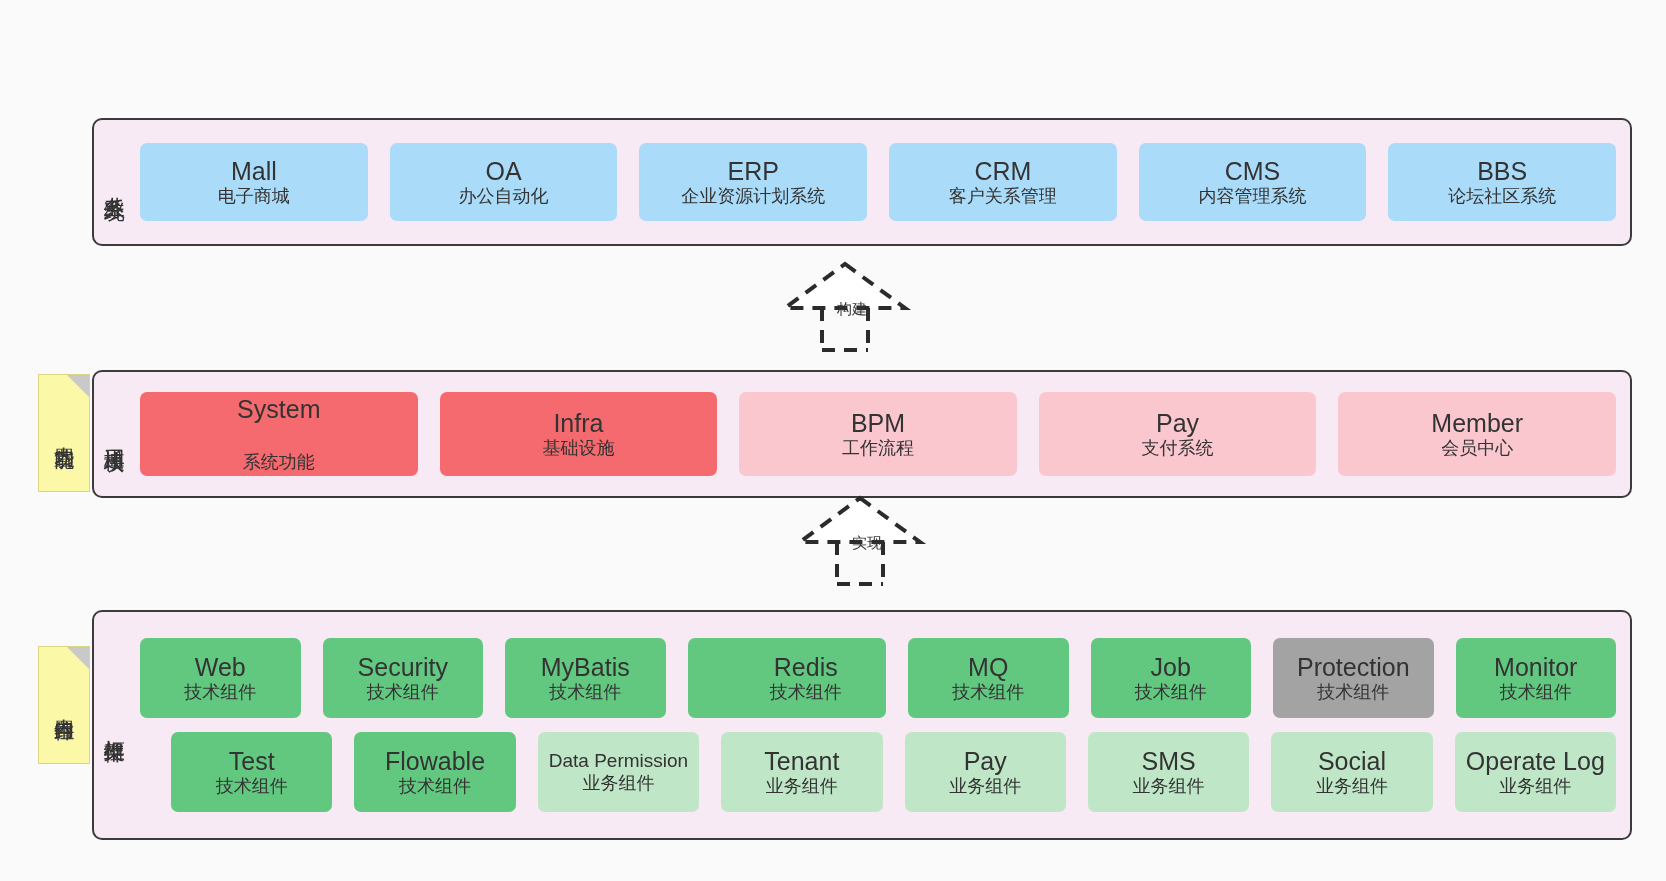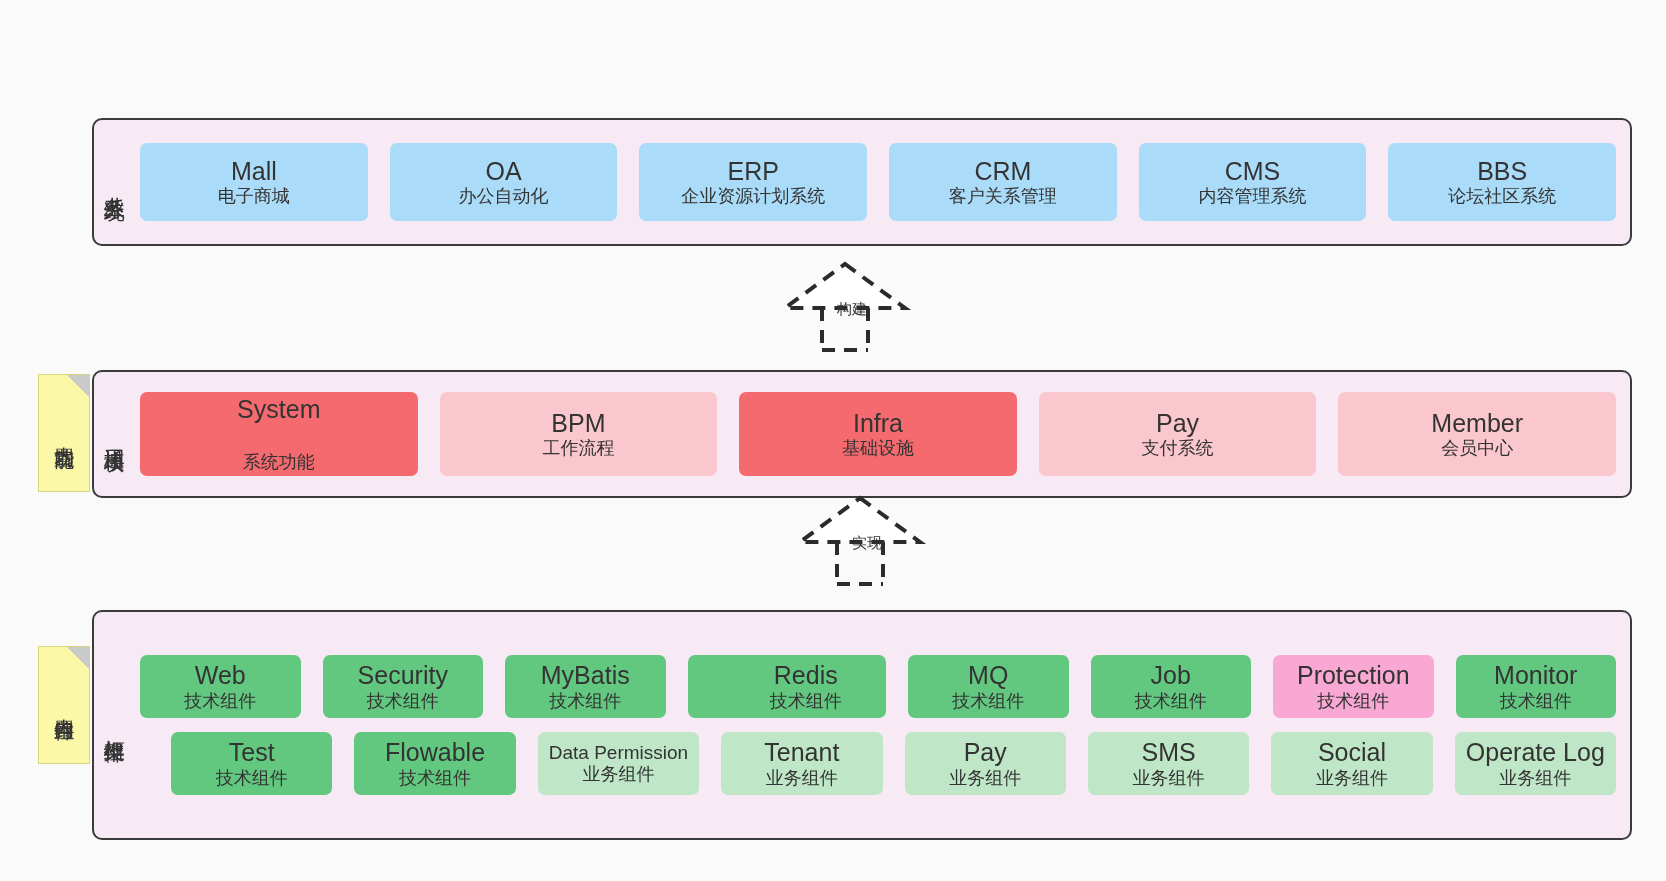--- a/index.html
+++ b/index.html
@@ -86,21 +86,21 @@
   .node .t2 {
     font-size: 18px;
     color: #333333;
   }
   .node.wrap .t1 {
     font-size: 19px;
   }
 
   .h-biz   { height: 78px; }
   .h-mod   { height: 84px; }
-  .h-comp  { height: 63px; }
+  .h-comp  { height: 80px; }
 
   
   .note {
     position: absolute;
     box-sizing: border-box;
     background: #fbf8a8;
     border: 1px solid #d9d682;
     display: flex;
     align-items: center;
     justify-content: center;
@@ -201,27 +201,27 @@
   </div>
 
   <div class="layer" style="left:92px; top:370px; width:1540px; height:128px;">
     <div class="layer-title">通用模块</div>
     <div class="layer-body">
       <div class="row">
         <div class="node h-mod" style="background:#f46a6f;gap:28px;">
           <span class="t1">System</span>
           <span class="t2">系统功能</span>
         </div>
+        <div class="node h-mod" style="background:#f46a6f;">
+          <span class="t1">Infra</span>
+          <span class="t2">基础设施</span>
+        </div>
         <div class="node h-mod" style="background:#fbc7cf;">
           <span class="t1">BPM</span>
           <span class="t2">工作流程</span>
-        </div>
-        <div class="node h-mod" style="background:#f46a6f;">
-          <span class="t1">Infra</span>
-          <span class="t2">基础设施</span>
         </div>
         <div class="node h-mod" style="background:#fbc7cf;">
           <span class="t1">Pay</span>
           <span class="t2">支付系统</span>
         </div>
         <div class="node h-mod" style="background:#fbc7cf;">
           <span class="t1">Member</span>
           <span class="t2">会员中心</span>
         </div>
       </div>
@@ -258,21 +258,21 @@
           <span class="t2">技术组件</span>
         </div>
         <div class="node h-comp" style="background:#62c880;">
           <span class="t1">MQ</span>
           <span class="t2">技术组件</span>
         </div>
         <div class="node h-comp" style="background:#62c880;">
           <span class="t1">Job</span>
           <span class="t2">技术组件</span>
         </div>
-        <div class="node h-comp" style="background:#f9a8d4;">
+        <div class="node h-comp" style="background:#a3a3a3;">
           <span class="t1">Protection</span>
           <span class="t2">技术组件</span>
         </div>
         <div class="node h-comp" style="background:#62c880;">
           <span class="t1">Monitor</span>
           <span class="t2">技术组件</span>
         </div>
       </div>
 
       <div class="row">

